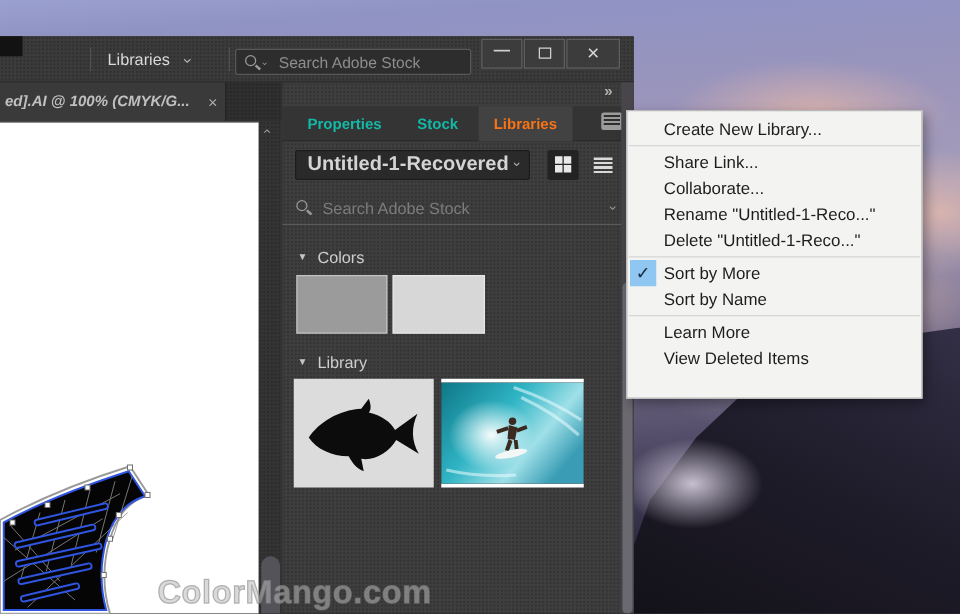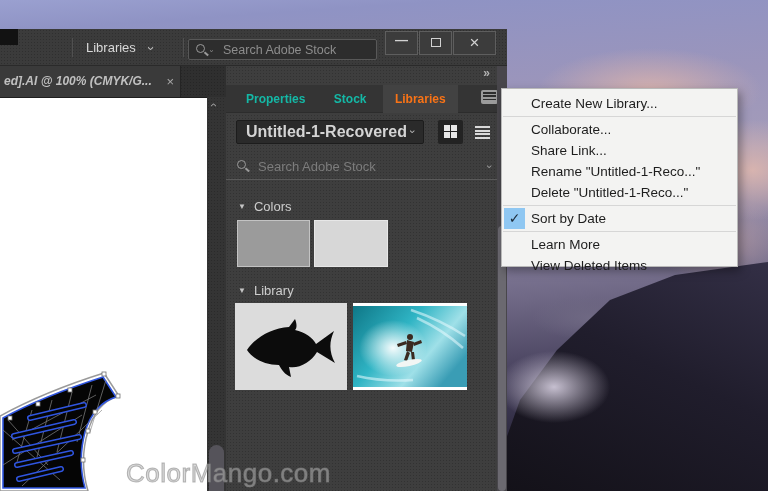--- a/index.html
+++ b/index.html
@@ -100,25 +100,25 @@
   .thumb{position:absolute;top:237px;height:87px;cursor:pointer;}
   #thumb-fish{left:9px;width:112px;background:#dcdcdc;}
   #thumb-fish svg{display:block;margin:9px auto 0;}
   #thumb-surf{left:127px;width:114px;border-top:3px solid #fff;border-bottom:3px solid #fff;}
   #thumb-surf svg{display:block;}
 
   #panel-scroll{position:absolute;right:0;top:0;width:10px;height:425px;background:#48464b;}
   #panel-scroll .pthumb{position:absolute;left:1px;top:160px;width:8px;height:265px;background:#6b6970;border-radius:4px;}
 
   
-  #watermark{left:126px;top:458px;z-index:3;font-size:26px;font-weight:normal;letter-spacing:.5px;
+  #watermark{left:126px;top:458px;z-index:3;font-size:26px;font-weight:bold;letter-spacing:.5px;
     color:rgba(185,185,185,.55);text-align:right;-webkit-text-stroke:1px rgba(130,130,130,.55);}
 
   
-  #menu{left:501px;top:88px;width:237px;height:179px;z-index:10;background:#f3f3f2;border:1px solid #b9b9b9;
+  #menu{left:501px;top:88px;width:237px;height:231px;z-index:10;background:#f3f3f2;border:1px solid #b9b9b9;
     box-shadow:3px 4px 9px rgba(0,0,0,.35);padding-top:4px;}
   .mi{position:relative;height:21px;line-height:21px;padding-left:29px;font-size:13.5px;color:#1d1d1d;cursor:pointer;white-space:nowrap;}
   .msep{height:1px;background:#d6d6d6;margin:2px 1px;}
   .mi-check{position:absolute;left:2px;top:0;width:21px;height:21px;background:#8fc7f2;color:#1c2b3a;text-align:center;line-height:21px;font-size:14px;}
 </style>
 </head>
 <body>
 
 <div class="screen">
 
@@ -275,27 +275,28 @@
         <div class="pthumb"></div>
       </div>
     </div>
   </div>
 
   <div class="abs" id="watermark">ColorMango.com</div>
 
   <div class="abs" id="menu">
     <div class="mi"><span>Create New Library...</span></div>
     <div class="msep"></div>
+    <div class="mi"><span>Share Link...</span></div>
     <div class="mi"><span>Collaborate...</span></div>
-    <div class="mi"><span>Share Link...</span></div>
     <div class="mi"><span>Rename "Untitled-1-Reco..."</span></div>
     <div class="mi"><span>Delete "Untitled-1-Reco..."</span></div>
     <div class="msep"></div>
     <div class="mi">
       <span class="mi-check">✓</span>
-      <span>Sort by Date</span>
-    </div>
+      <span>Sort by More</span>
+    </div>
+    <div class="mi"><span>Sort by Name</span></div>
     <div class="msep"></div>
     <div class="mi"><span>Learn More</span></div>
     <div class="mi"><span>View Deleted Items</span></div>
   </div>
 
 </div>
 
 </body></html>

